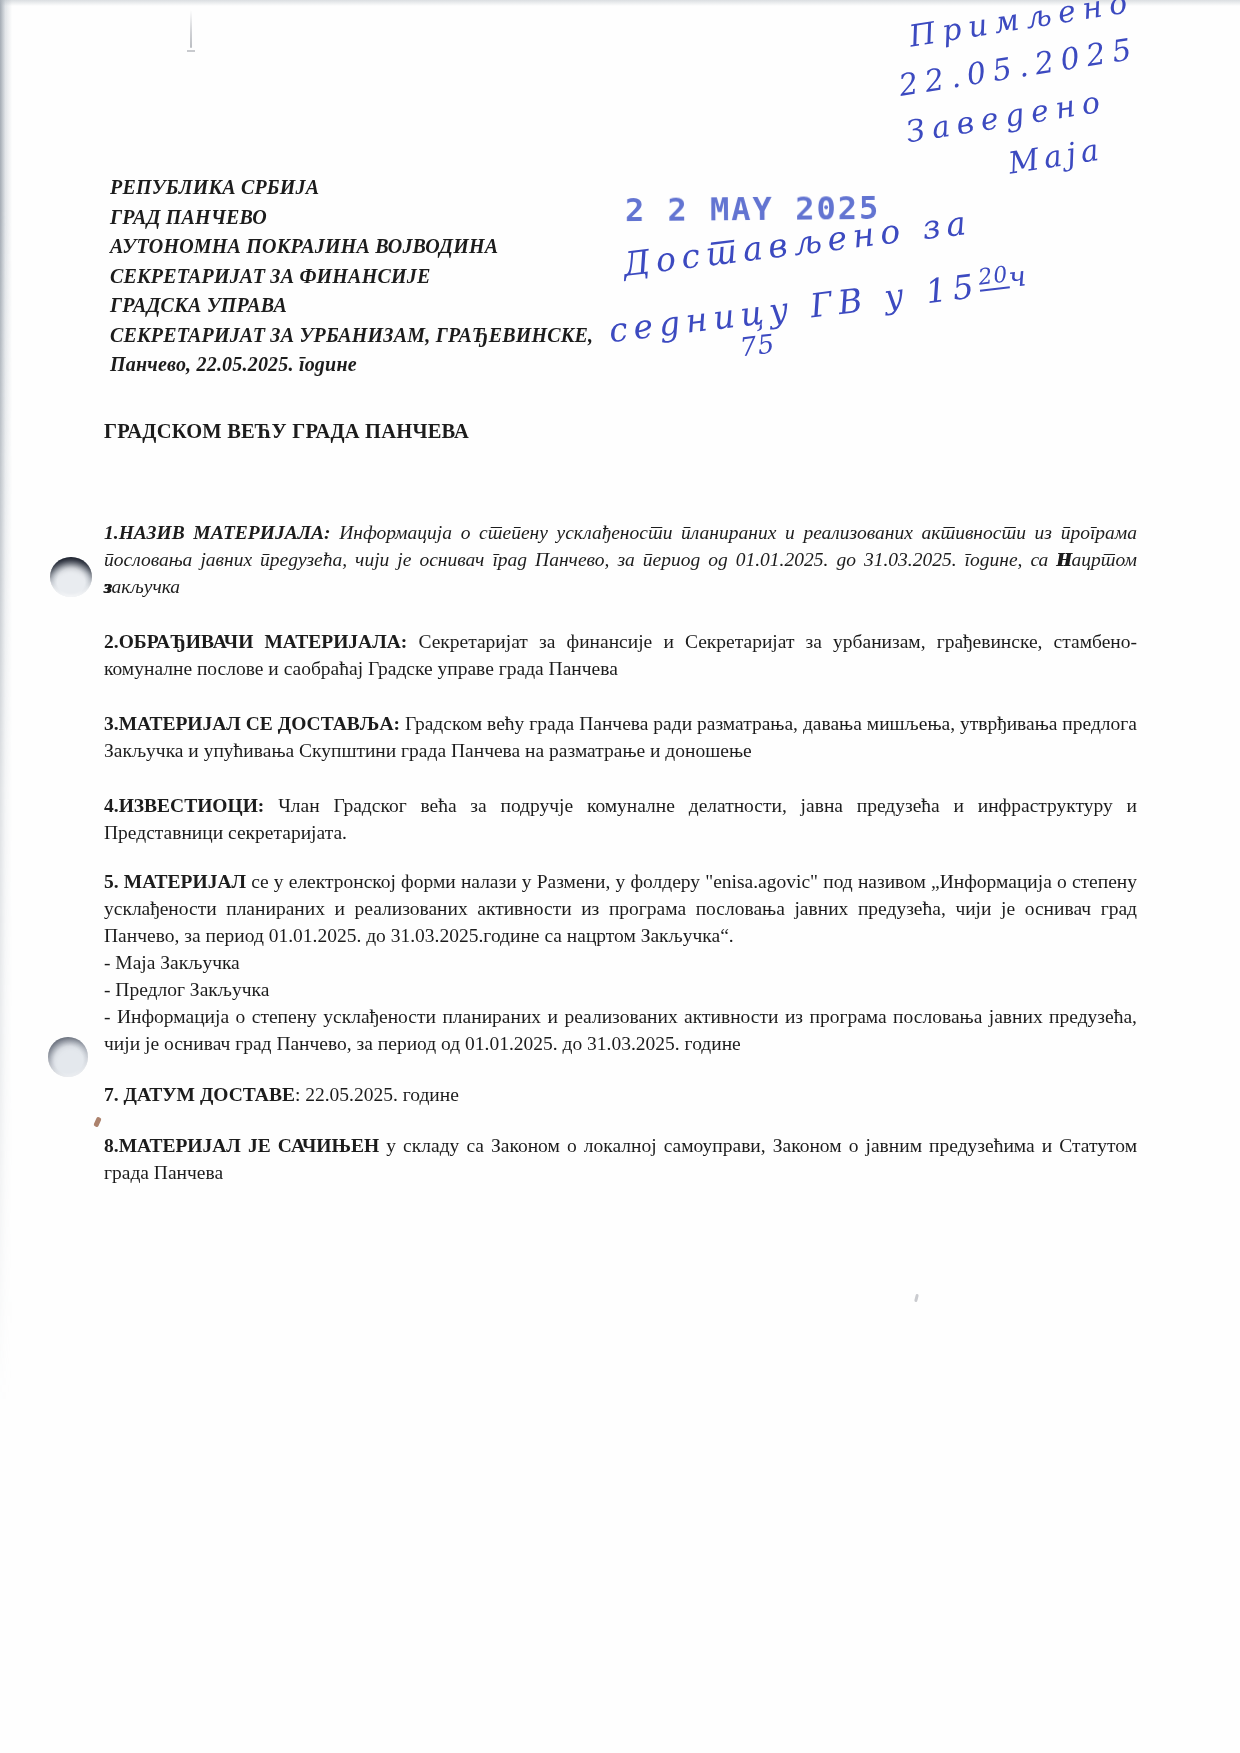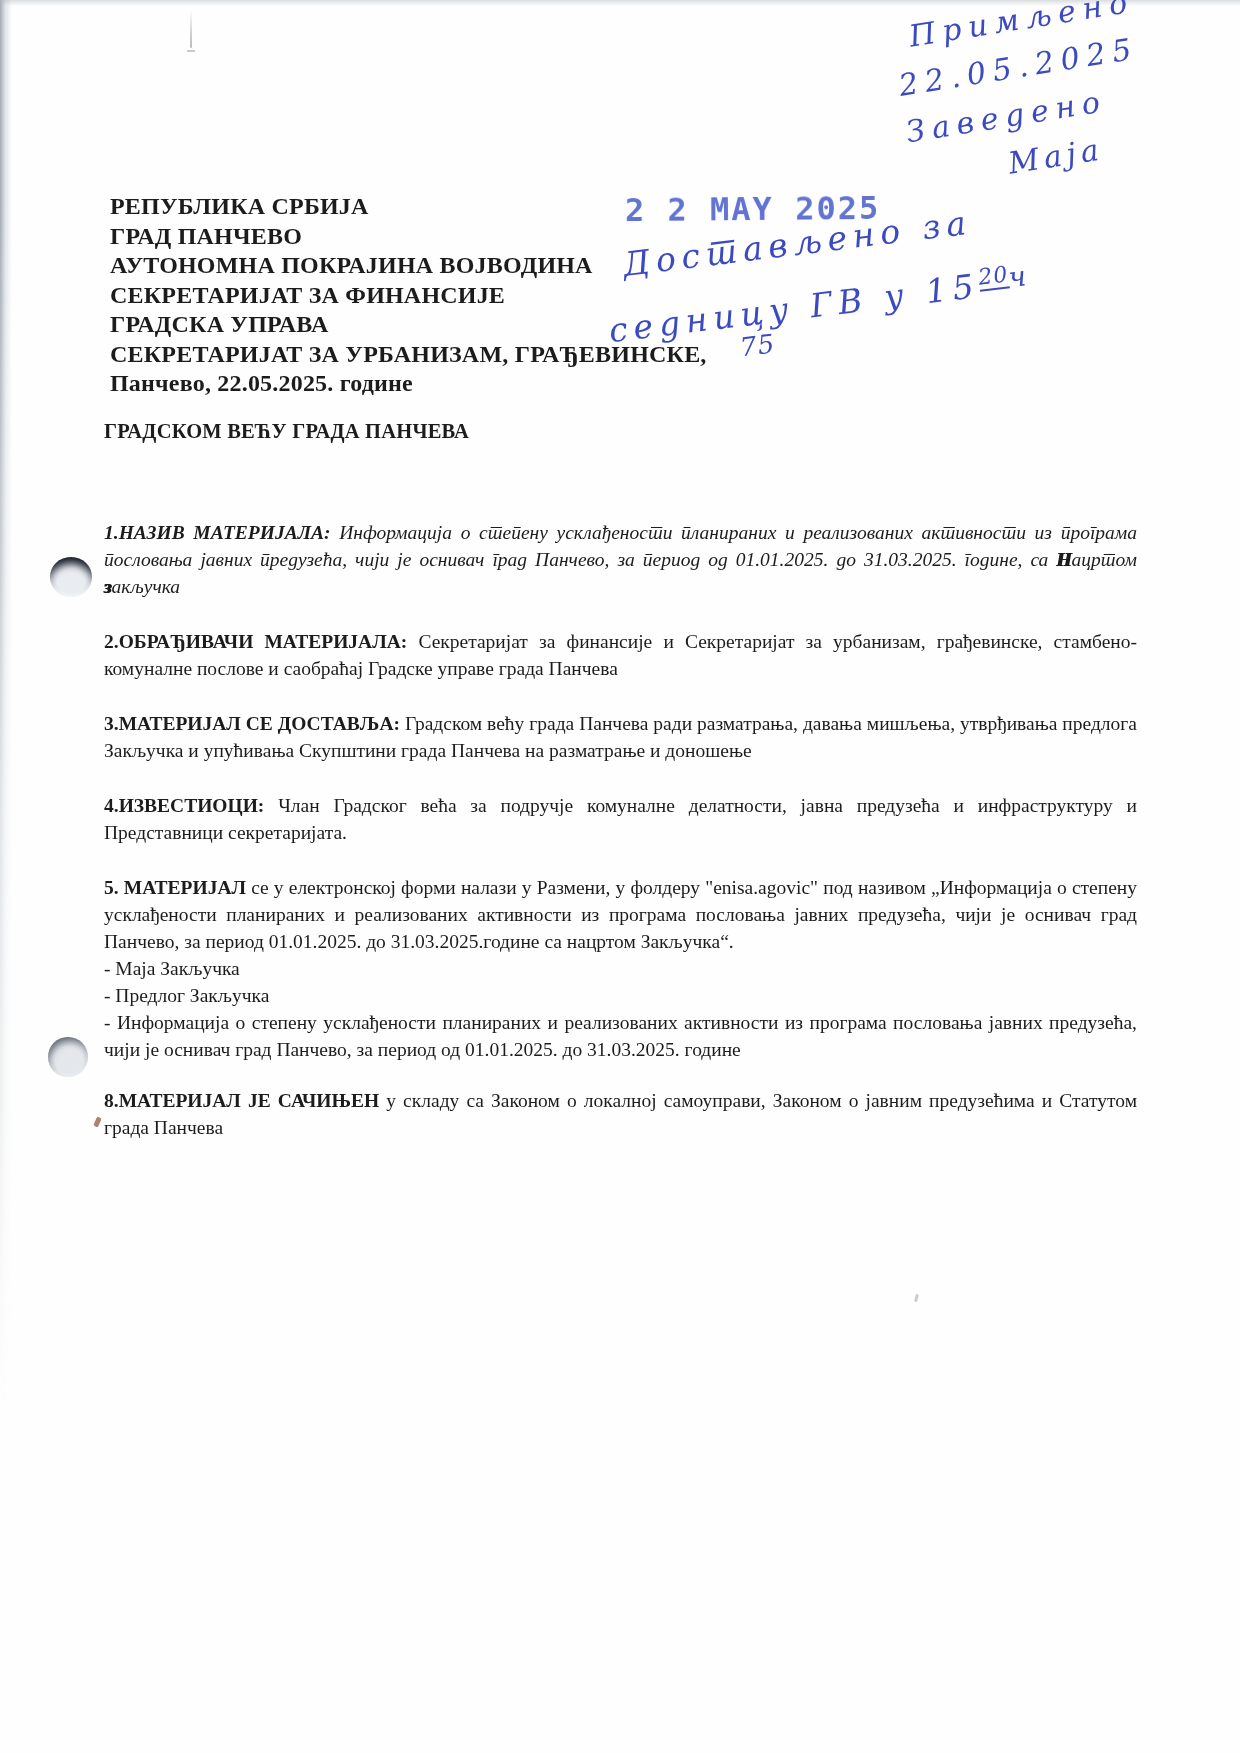--- a/index.html
+++ b/index.html
@@ -34,22 +34,22 @@
     background:radial-gradient(circle at 50% 62%, #e9ecf0 0 42%, #ccd2d9 62%, #aab1bb 78%, #c9ced5 100%);
     box-shadow:inset 0 11px 9px -5px rgba(12,16,28,.95), inset 0 -2px 3px rgba(255,255,255,.6);
   }
   .hole2{
     left:48px;top:1037px;width:40px;height:40px;
     background:radial-gradient(circle at 52% 58%, #e4e8ed 0 45%, #c8cdd5 65%, #a6adb7 82%, #c9ced5 100%);
     box-shadow:inset 3px 7px 8px -4px rgba(40,46,62,.65), inset 0 -2px 3px rgba(255,255,255,.5);
   }
   
   .letterhead{
-    position:absolute;left:110px;top:192px;width:620px;
-    font-weight:bold;font-size:24px;line-height:29.5px;letter-spacing:.2px;
+    position:absolute;left:110px;top:173px;width:620px;
+    font-weight:bold;font-size:20px;line-height:29.5px;letter-spacing:.2px;font-style:italic;
   }
   
   .stamp{
     position:absolute;left:625px;top:190px;
     font-family:"DejaVu Sans Mono", monospace;
     font-weight:bold;font-size:32px;letter-spacing:2px;
     color:#4156c8;opacity:.82;transform:rotate(-.5deg);
     filter:blur(.3px);
     white-space:nowrap;
   }
@@ -72,21 +72,21 @@
   .hw-note .unit{font-size:28px;vertical-align:6px;}
   .hw-note .initials{position:absolute;left:128px;top:96px;font-size:26px;letter-spacing:1px;}
   
   .doc-body{
     position:absolute;left:104px;top:418px;width:1033px;
     font-size:19.5px;line-height:27px;
   }
   .doc-title{font-weight:bold;font-size:20.5px;letter-spacing:.2px;}
   .para{margin:28px 0 0 0;text-align:justify;}
   .para.first{margin-top:74px;font-style:italic;}
-  .para.m22{margin-top:28px;}
+  .para.m22{margin-top:22px;}
   .para.m16{margin-top:16px;}
   .para.m24{margin-top:24px;}
   .b{font-weight:bold;}
   .ovr{font-weight:bold;text-shadow:.8px 0 0 currentColor, -.5px 0 0 currentColor;}
   .attach-item{text-align:justify;margin:0;}
 </style>
 </head>
 <body>
 
 <div class="page">
@@ -135,17 +135,18 @@
     <p class="para"><span class="b">3.МАТЕРИЈАЛ СЕ ДОСТАВЉА:</span><span> Градском већу града Панчева ради разматрања, давања мишљења, утврђивања предлога Закључка и упућивања Скупштини града Панчева на разматрање и доношење</span></p>
 
     <p class="para"><span class="b">4.ИЗВЕСТИОЦИ:</span><span> Члан Градског већа за подручје комуналне делатности, јавна предузећа и инфраструктуру и Представници секретаријата.</span></p>
 
     <p class="para m22"><span class="b">5. МАТЕРИЈАЛ</span><span> се у електронској форми налази у Размени, у фолдеру "enisa.agovic" под називом „Информација о степену усклађености планираних и реализованих активности из програма пословања јавних предузећа, чији је оснивач град Панчево, за период 01.01.2025. до 31.03.2025.године са нацртом Закључка“.</span></p>
 
     <div class="attach-item">- Маја Закључка</div>
     <div class="attach-item">- Предлог Закључка</div>
     <div class="attach-item">- Информација о степену усклађености планираних и реализованих активности из програма пословања јавних предузећа, чији је оснивач град Панчево, за период од 01.01.2025. до 31.03.2025. године</div>
 
+    <p class="para m24"><span class="b">7. ДАТУМ ДОСТАВЕ</span><span>: 22.05.2025. године</span></p>
 
     <p class="para m24"><span class="b">8.МАТЕРИЈАЛ ЈЕ САЧИЊЕН</span><span> у складу са  Законом о локалној самоуправи, Законом о јавним предузећима и Статутом града Панчева</span></p>
 
   </div>
 </div>
 
 </body></html>

